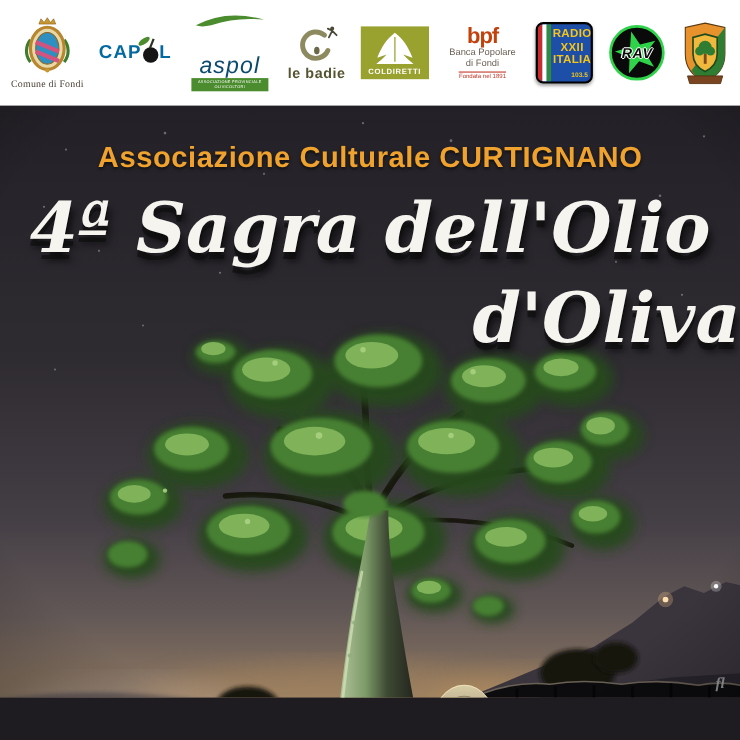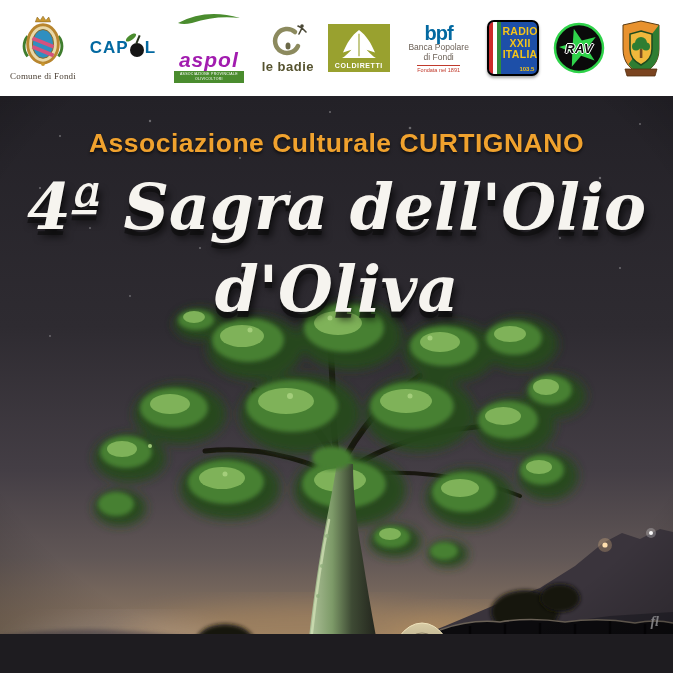--- a/index.html
+++ b/index.html
@@ -14,38 +14,38 @@
 
   .comune-caption{font-family:"Liberation Serif",serif;font-size:9px;color:#4a3f33;margin-top:2px;letter-spacing:.2px;}
 
   .capol{display:flex;align-items:flex-end;font-weight:800;font-size:17px;color:#0369a1;letter-spacing:1px;}
   .capol .olive{position:relative;width:14px;height:14px;background:#151515;border-radius:50%;margin:0 1px 1px;display:inline-block;}
   .capol .olive .leaf{position:absolute;width:12px;height:5px;background:#4a8c2e;border-radius:50%;
                       transform:rotate(-35deg);top:-8px;left:-5px;}
   .capol .olive .stem{position:absolute;width:2px;height:9px;background:#27331c;transform:rotate(22deg);top:-8px;left:7px;}
 
   .aspol{display:flex;flex-direction:column;align-items:center;width:78px;}
-  .aspol-word{font-style:italic;font-weight:700;font-size:21px;color:#a21caf;letter-spacing:1px;line-height:1;margin-top:24px;}
+  .aspol-word{font-style:italic;font-weight:400;font-size:21px;color:#0c4a6e;letter-spacing:1px;line-height:1;margin-top:24px;}
   .aspol-bar{display:block;background:#4a8c2e;color:#fff;font-size:3.5px;line-height:1.4;padding:1px 2px;margin-top:1px;
              width:70px;box-sizing:border-box;letter-spacing:.3px;}
 
   .lebadie-label{font-weight:700;font-size:13px;color:#56532f;letter-spacing:.5px;margin-top:1px;}
 
   .coldiretti{background:#99a12f;width:58px;padding:4px 2px 3px;display:flex;flex-direction:column;align-items:center;}
   .coldiretti-label{font-weight:700;font-size:7px;color:#fff;letter-spacing:.6px;margin-top:2px;}
 
   .cm{background:#3f7d23;width:76px;height:46px;border-radius:2px;padding:3px 2px;box-sizing:border-box;
       display:flex;flex-direction:column;align-items:center;justify-content:center;}
   .cm-top{display:flex;align-items:center;gap:4px;}
   .cm-numeral{font-family:"Liberation Serif",serif;font-weight:700;font-size:15px;color:#fff;letter-spacing:2px;}
   .cm-l1{font-size:6px;color:#e4efd2;margin-top:2px;line-height:1.1;}
   .cm-l2{font-size:5.5px;color:#cfe3b0;line-height:1.1;}
 
   .bpf{display:flex;flex-direction:column;align-items:center;width:70px;}
-  .bpf-mono{font-weight:800;font-size:20px;color:#0369a1;letter-spacing:-1px;line-height:1;text-align:right;}
+  .bpf-mono{font-weight:800;font-size:20px;color:#c2410c;letter-spacing:-1px;line-height:1;text-align:right;}
   .bpf-l1,.bpf-l2{font-size:8.5px;color:#6a5f55;line-height:1.15;}
   .bpf-founded{font-size:5.5px;color:#c0392b;border-top:1px solid #c0392b;padding-top:1px;margin-top:2px;}
 
   .radio{position:relative;width:52px;height:56px;background:#1d4fa8;border:2px solid #000000;border-radius:7px;
          box-shadow:0 2px 3px rgba(0,0,0,.35);overflow:hidden;box-sizing:border-box;}
   .radio .stripe{position:absolute;top:0;bottom:0;width:4px;}
   .radio .s-r{left:0;background:#cc2b2b;}
   .radio .s-w{left:4px;background:#ffffff;}
   .radio .s-g{left:8px;background:#2e8c3c;}
   .radio-text{position:absolute;left:13px;top:4px;}
@@ -60,21 +60,21 @@
   
   .poster{position:absolute;top:96px;left:0;width:673px;height:538px;overflow:hidden;}
   .scene{position:absolute;top:0;left:0;}
   .assoc{position:absolute;top:32px;left:0;width:100%;text-align:center;z-index:3;
          font-weight:700;font-size:26.5px;letter-spacing:.5px;color:#f0a22e;
          text-shadow:0 2px 3px rgba(0,0,0,.6);}
   .title1,.title2{position:absolute;left:0;width:100%;text-align:center;z-index:3;
          font-family:"DejaVu Serif",serif;font-style:italic;font-weight:700;font-size:63px;line-height:1;
          color:#f6f4ef;text-shadow:0 6px 0 rgba(12,12,12,.65),3px 8px 7px rgba(0,0,0,.6);}
   .title1{top:80px;}
-  .title2{top:162px;}
+  .title2{top:162px;text-align:right;}
   .watermark{position:absolute;right:14px;bottom:4px;z-index:4;font-family:"Liberation Serif",serif;
              font-style:italic;font-weight:700;font-size:14px;color:#8e8d90;opacity:.85;}
 </style>
 </head>
 <body>
 
 <div class="canvas">
 
   <header class="sponsor-bar">
 

